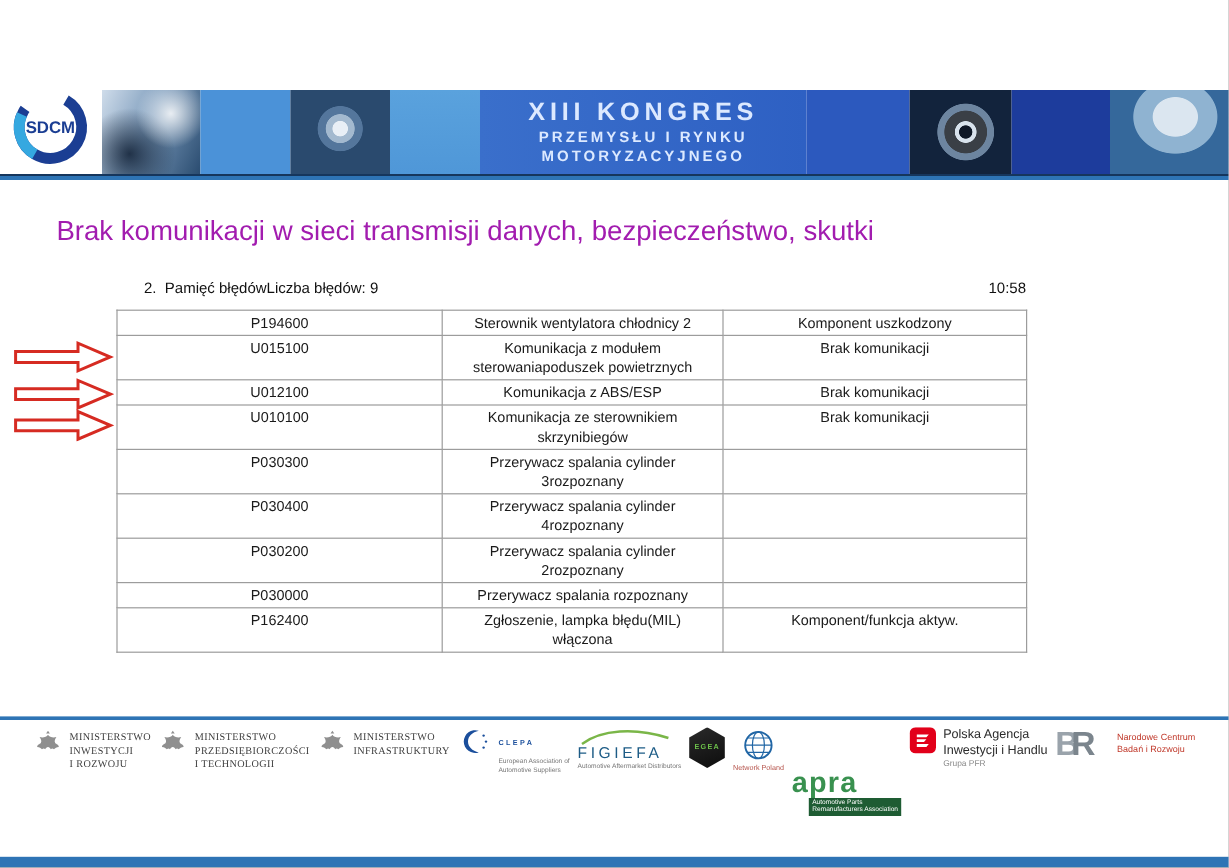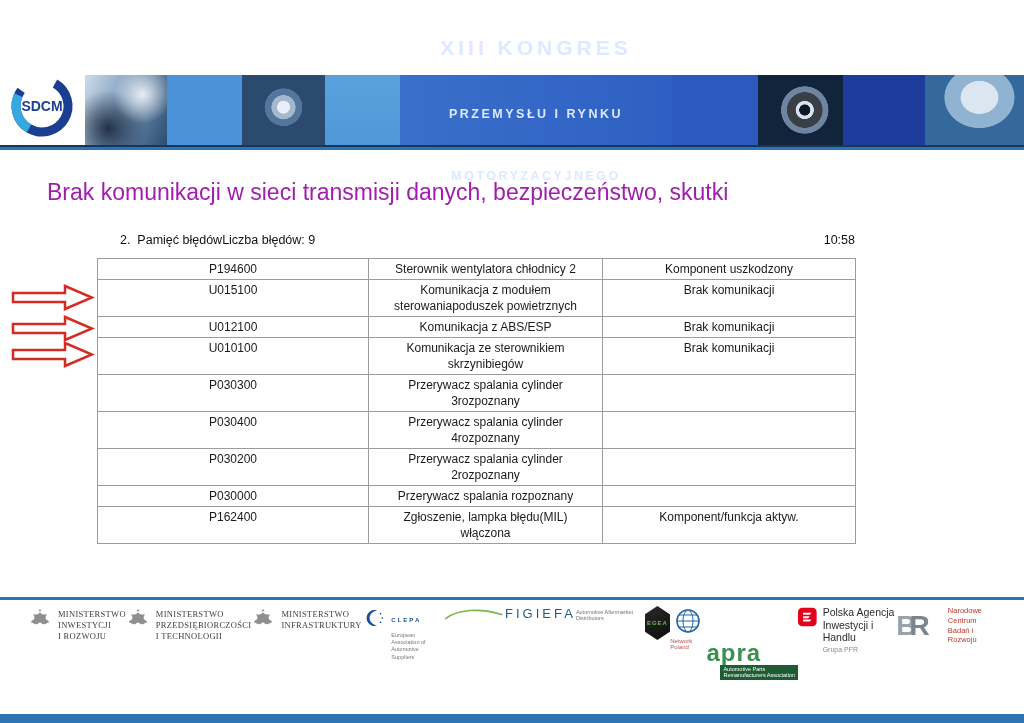--- a/index.html
+++ b/index.html
@@ -1,21 +1,21 @@
 <!DOCTYPE html>
 <html><head>
 <meta charset="utf-8">
 <style>
   html,body{margin:0;padding:0;background:#888;}
   .slide{position:relative;width:1024px;height:723px;background:#fff;overflow:hidden;
          font-family:"Liberation Sans",sans-serif;margin:0 auto;}
 
   
   .banner{position:absolute;left:85px;top:75px;height:70px;right:0;display:flex;}
-  .seg{height:100%;gap:46px;}
+  .seg{height:100%;}
   .photo-engine{width:82px;background:
       radial-gradient(circle at 70% 28%, rgba(255,255,255,.85), rgba(255,255,255,0) 38%),
       radial-gradient(circle at 28% 76%, rgba(8,22,42,.8), rgba(8,22,42,0) 48%),
       linear-gradient(115deg,#cfdcea,#7d9cbc 45%,#2a4c70);}
   .blue-a{width:75px;background:#4b92d8;}
   .photo-hub{width:83px;background:
       radial-gradient(circle at 50% 46%, #e9eff6 0 11%, #a3b9cf 12% 21%, #54769c 22% 33%, #2a4a6e 34% 100%);}
   .blue-b{width:75px;background:linear-gradient(180deg,#5aa2dd,#4f97d8);}
   .congress{width:272px;background:linear-gradient(90deg,#3a6fcb,#2e60c3);
       display:flex;flex-direction:column;justify-content:center;align-items:center;color:#dce9ff;}
@@ -55,21 +55,21 @@
 
   
   .footer-rule{position:absolute;left:0;top:597px;width:1024px;height:3px;background:#2e74b5;}
   .footer{position:absolute;left:0;top:606px;width:1024px;padding:0 28px;box-sizing:border-box;
       display:flex;justify-content:space-between;align-items:flex-start;}
   .flogo{display:flex;gap:6px;align-items:flex-start;}
   .ministry-label{font-family:"Liberation Serif",serif;font-size:8.5px;line-height:1.3;
       color:#3f3f3f;letter-spacing:.3px;white-space:pre-line;margin-top:3px;}
   .clepa-txt{font-size:5.5px;color:#777;line-height:1.3;margin-top:4px;white-space:pre-line;}
   .clepa-word{font-size:6px;font-weight:bold;color:#1b4f9c;letter-spacing:2px;}
-  .figiefa{display:flex;align-items:center;}
+  .figiefa{display:flex;flex-direction:column;align-items:flex-start;}
   .figiefa-word{font-size:13px;color:#1d5c86;letter-spacing:3px;margin-top:-2px;}
   .figiefa-sub{font-size:5.5px;color:#777;margin-top:1px;}
   .egea-hex{width:30px;height:34px;background:linear-gradient(160deg,#2a2a2a,#0d0d0d);
       clip-path:polygon(50% 0,100% 25%,100% 75%,50% 100%,0 75%,0 25%);
       display:flex;align-items:center;justify-content:center;}
   .egea-word{font-size:6px;font-weight:bold;color:#6cc04a;letter-spacing:1px;}
   .globe-wrap{display:flex;flex-direction:column;align-items:center;}
   .globe-sub{font-size:6px;color:#b5534b;margin-top:2px;}
   .apra{display:flex;flex-direction:column;}
   .apra-word{font-size:24px;font-weight:700;color:#39914f;letter-spacing:1px;line-height:.9;margin-top:36px;}

